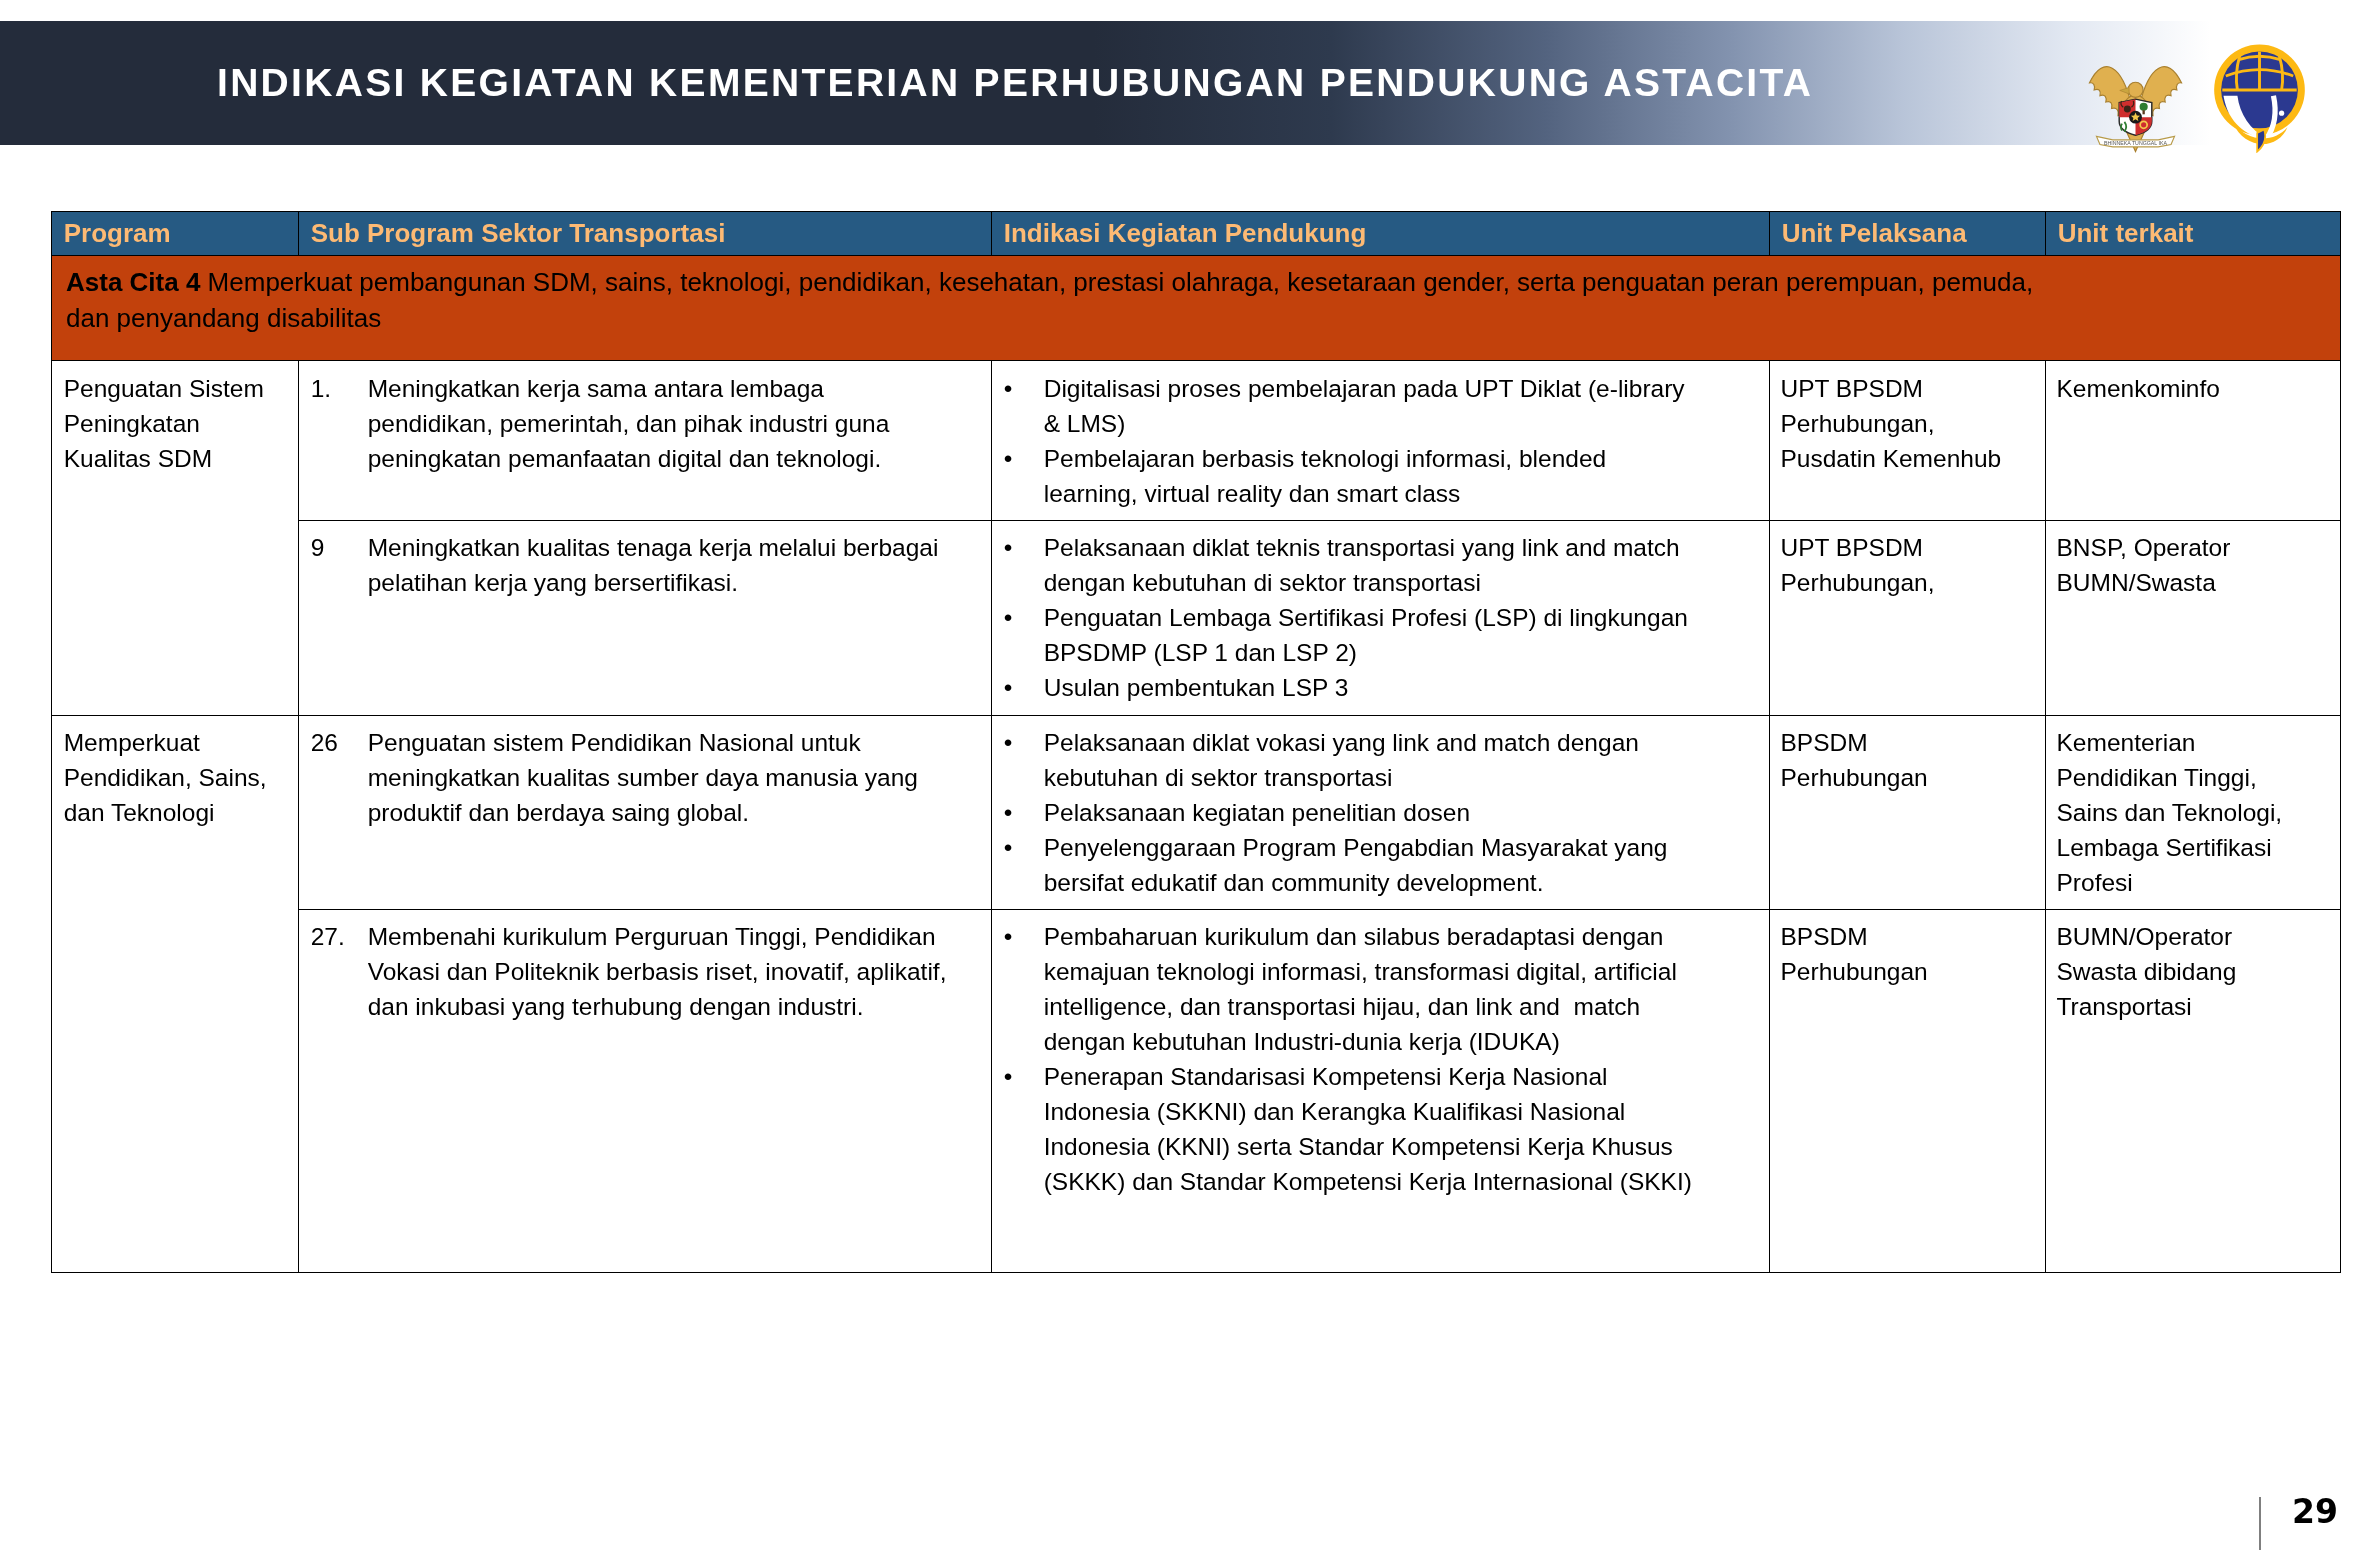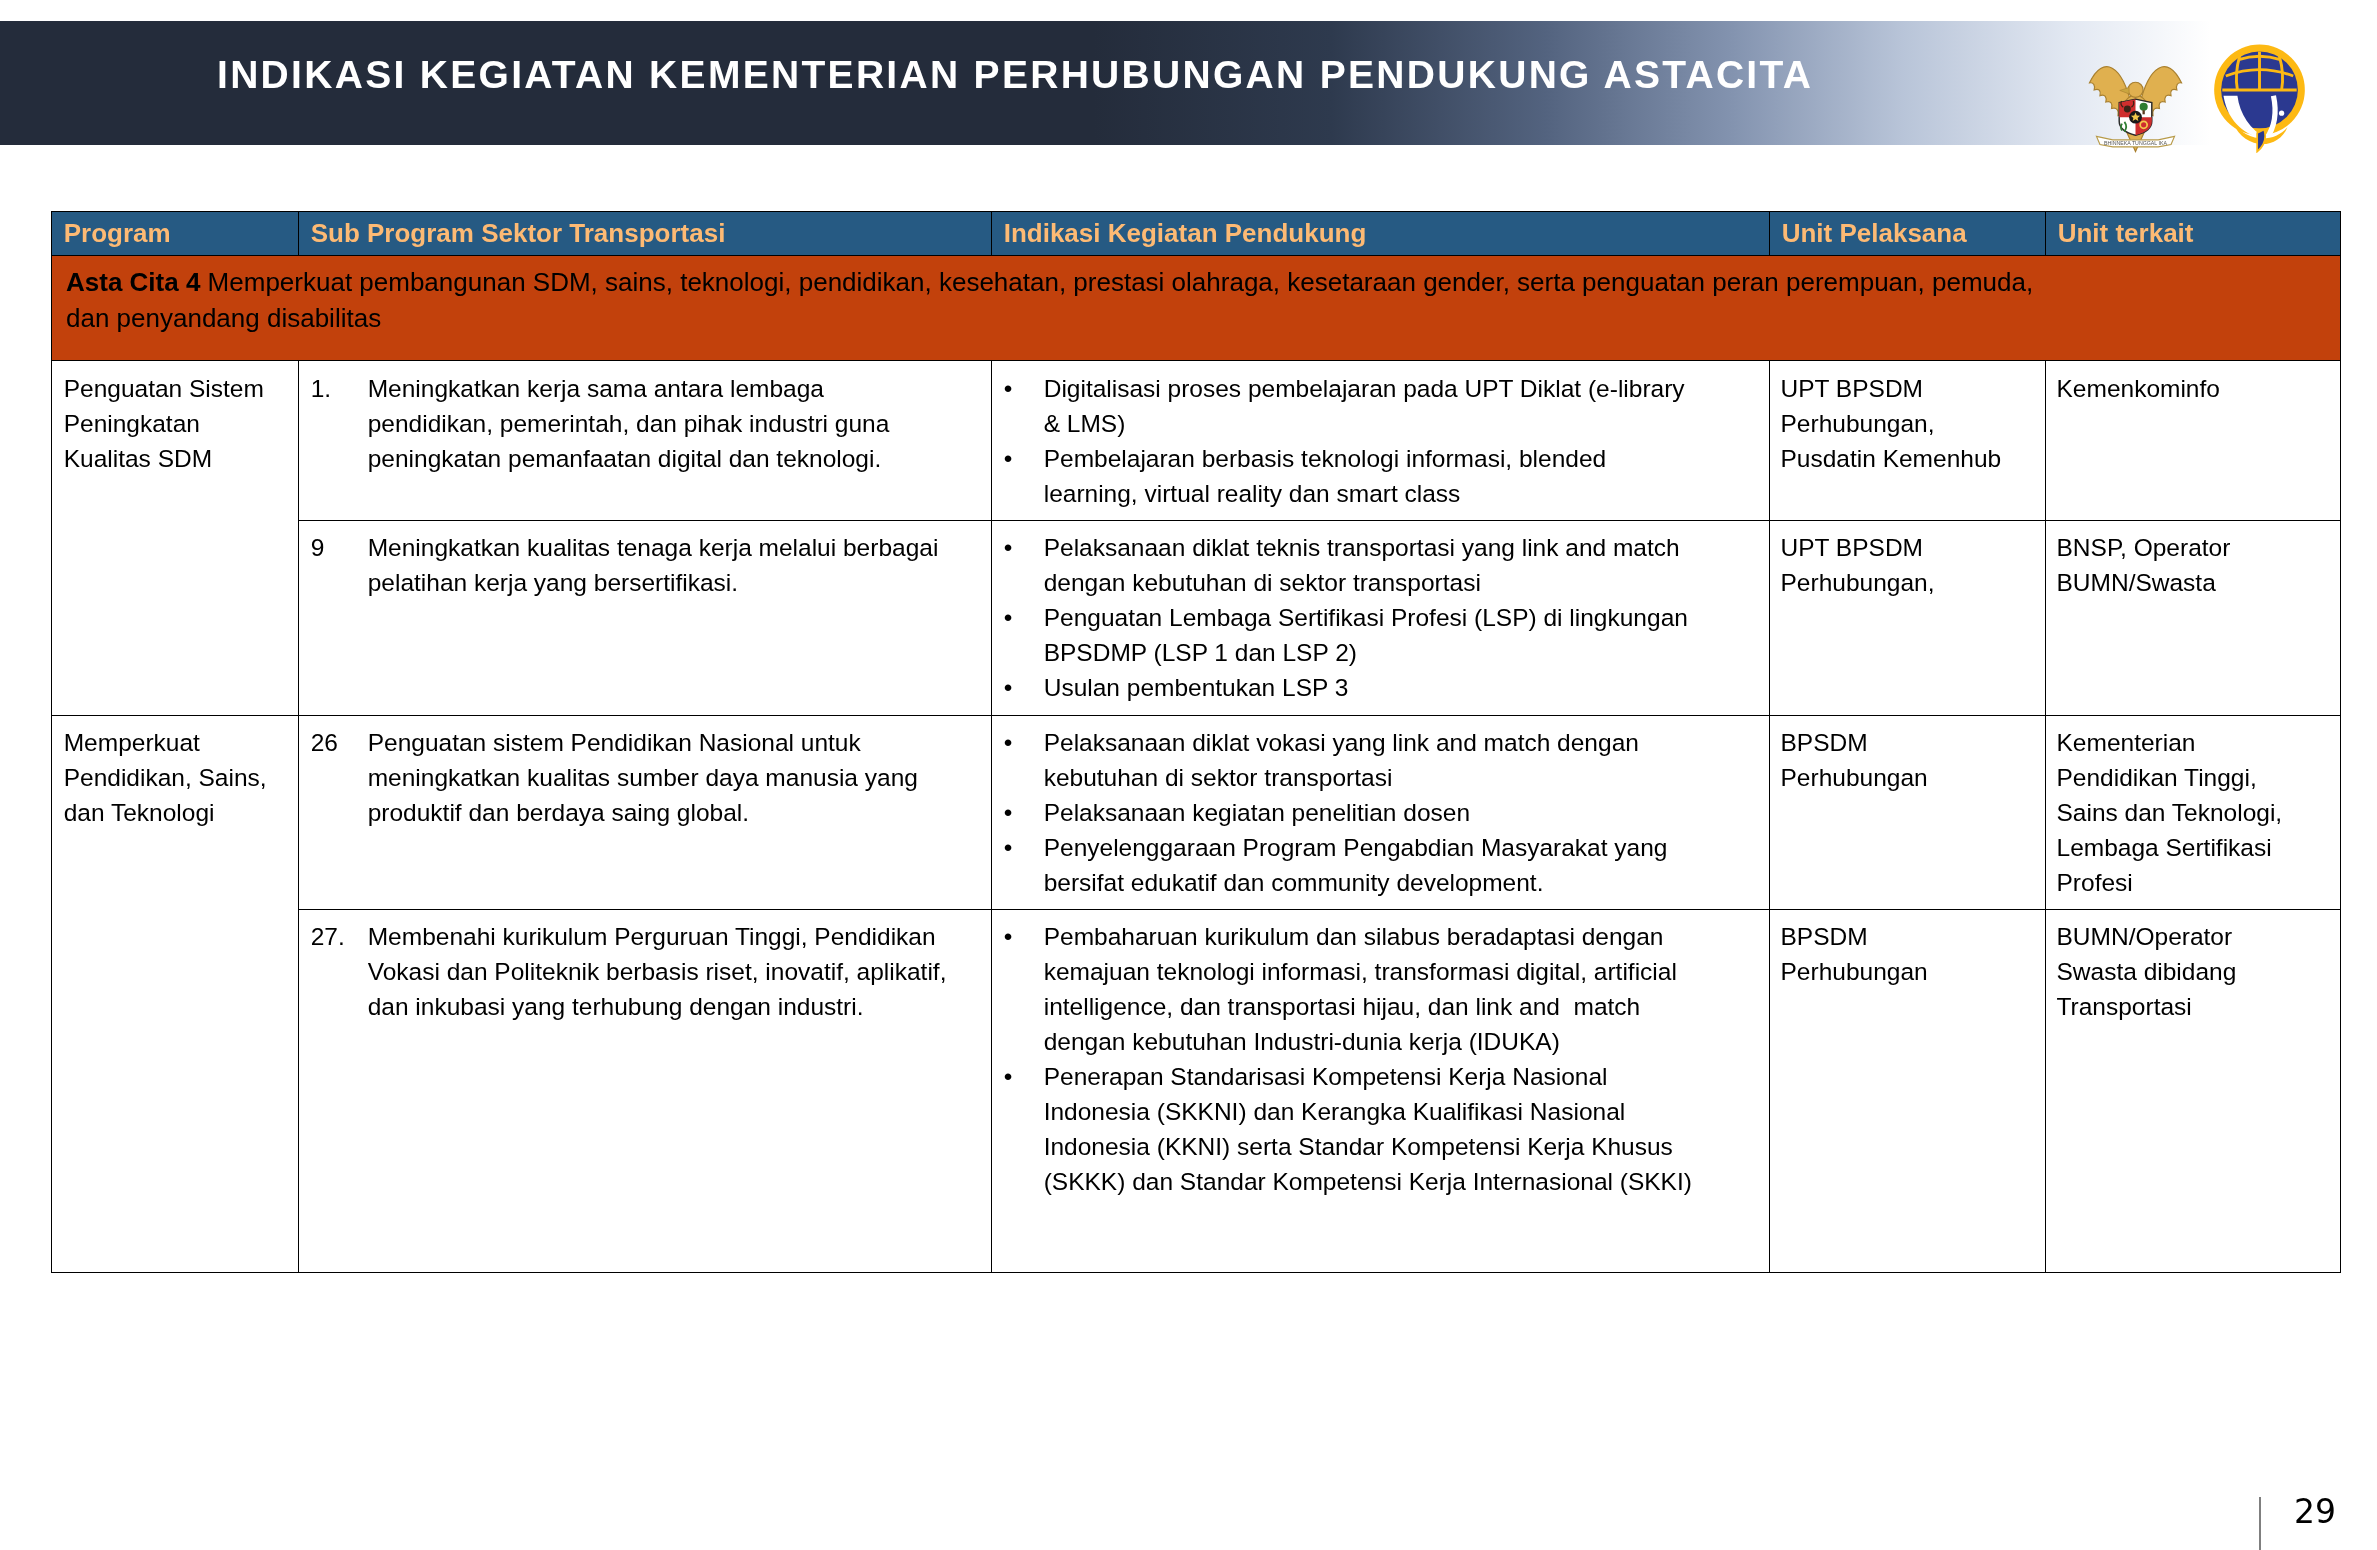--- a/index.html
+++ b/index.html
@@ -3,21 +3,21 @@
 <meta charset="utf-8">
 <style>
   html,body{margin:0;padding:0;background:#e8e8e8;}
   .slide{position:relative;width:2377px;height:1550px;background:#ffffff;overflow:hidden;
          font-family:"Liberation Sans",sans-serif;color:#000;}
 
   
   .topbar{position:absolute;left:0;top:21px;width:2377px;height:124px;
     background:linear-gradient(90deg,#242c3b 0%,#242c3b 46%,#2e3a4e 56%,#53637f 65%,
                #8494b0 73%,#b8c4d8 80%,#e2e8f2 87%,#ffffff 93%,#ffffff 100%);}
-  .title{position:absolute;left:217px;top:21px;height:108px;display:flex;align-items:center;
+  .title{position:absolute;left:217px;top:29px;height:108px;display:flex;align-items:center;
          font-size:39px;font-weight:bold;color:#ffffff;letter-spacing:2.3px;white-space:nowrap;}
   .logo{position:absolute;}
   .logo-garuda{left:2086px;top:36px;}
   .logo-kemenhub{left:2213px;top:42px;}
 
   
   table.main{position:absolute;left:51px;top:211px;width:2289px;border-collapse:collapse;
              table-layout:fixed;}
   table.main th,table.main td{border:1.2px solid #000;vertical-align:top;word-wrap:break-word;}
   table.main th{background:#265a83;color:#fdba74;font-size:26px;font-weight:bold;text-align:left;
@@ -39,21 +39,21 @@
   .ntxt{flex:1;}
   .bli{display:flex;}
   .blt{width:40px;flex:none;}
   .btx{flex:1;white-space:pre-wrap;}
 
   tr.r1{height:149px;} tr.r2{height:193px;} tr.r3{height:188px;} tr.r4{height:363px;}
 
   
   .pageline{position:absolute;left:2259px;top:1497px;width:2.3px;height:53px;background:#7f7f7f;}
   .pagenum{position:absolute;left:2280px;top:1492px;width:70px;text-align:center;
-           font-size:33px;font-weight:normal;font-family:"DejaVu Sans",sans-serif;}
+           font-size:33px;font-weight:bold;font-family:"DejaVu Sans",sans-serif;}
 </style>
 </head>
 <body>
 
 <div class="slide">
 
   <div class="topbar"></div>
   <div class="title">INDIKASI KEGIATAN KEMENTERIAN PERHUBUNGAN PENDUKUNG ASTACITA</div>
 
   <svg class="logo logo-garuda" width="99" height="117" viewBox="0 0 170 200">

